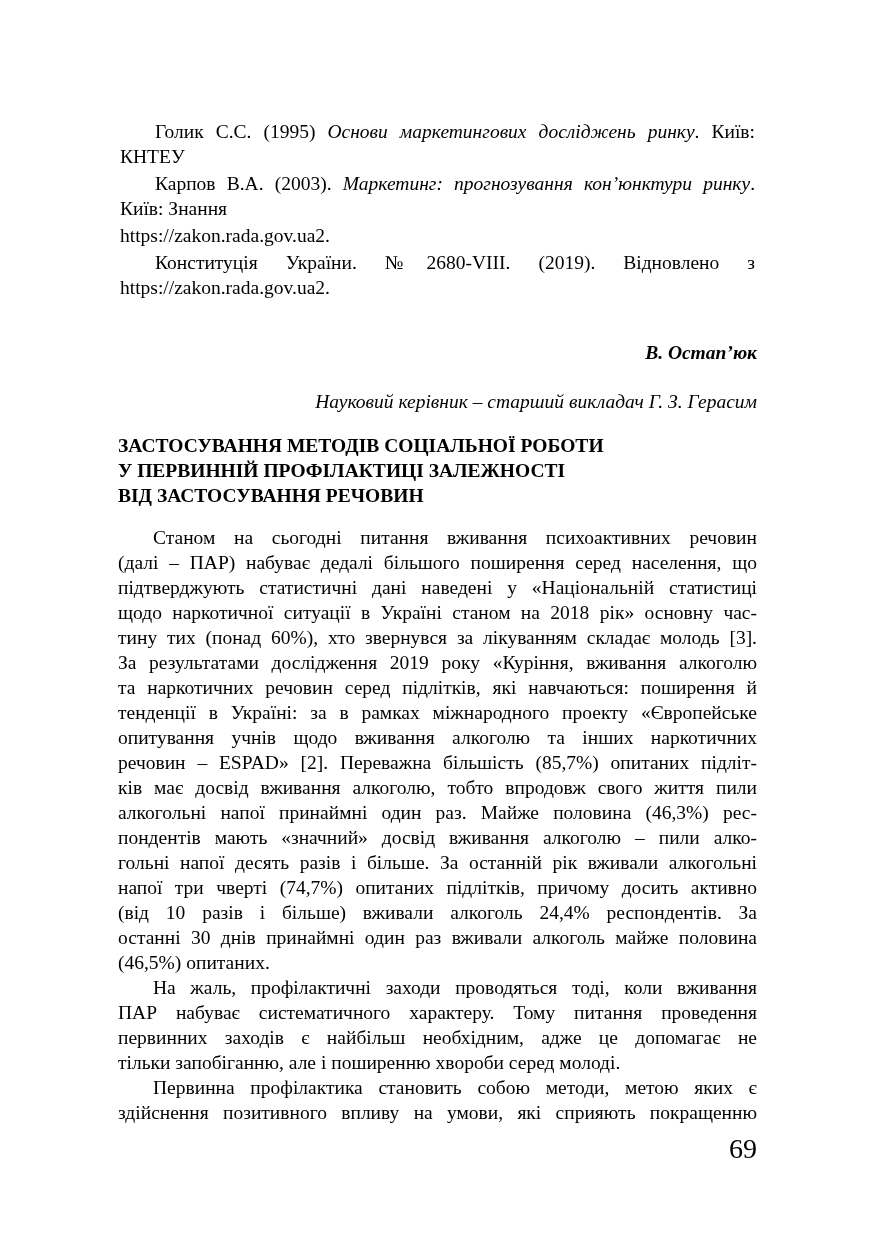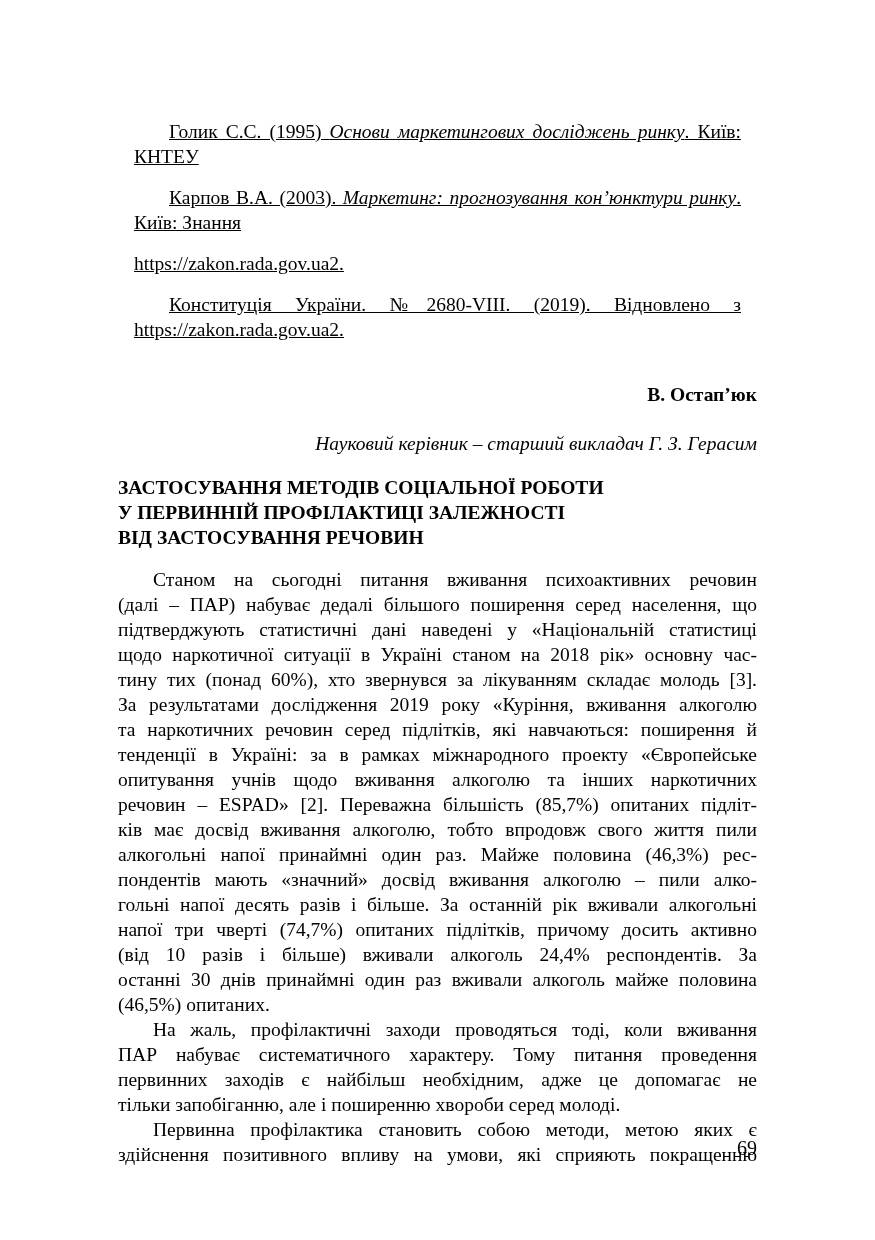--- a/index.html
+++ b/index.html
@@ -14,40 +14,40 @@
     line-height: 25px;
     overflow: hidden;
   }
   .column {
     position: absolute;
     left: 118px;
     top: 0;
     width: 639px;
   }
   .refs { margin-top: 119px; }
-  .ref-entry { margin: 16px; text-decoration: underline; }
+  .ref-entry { margin: 2px; }
   .line { min-height: 25px; }
   .line.first { padding-left: 35px; }
   .line.just { text-align: justify; text-align-last: justify; }
   .italic { font-style: italic; }
   .byline { margin-top: 40px; text-align: right; }
-  .author { font-weight: bold; }
+  .author { font-weight: bold; font-style: italic; }
   .advisor { font-style: italic; margin-top: 24px; }
   .article-title {
     margin-top: 19px;
     text-align: left;
     font-weight: bold;
   }
   .body-text { margin-top: 17px; }
   .paragraph { margin: 0; }
   .page-number {
     position: absolute;
     right: 118px;
     top: 1136px;
-    font-size: 20px;
+    font-size: 28px;
     line-height: 25px;
     margin-left: 44px;
   }
 </style>
 </head>
 <body>
 
 <div class="page">
   <div class="column">
 

